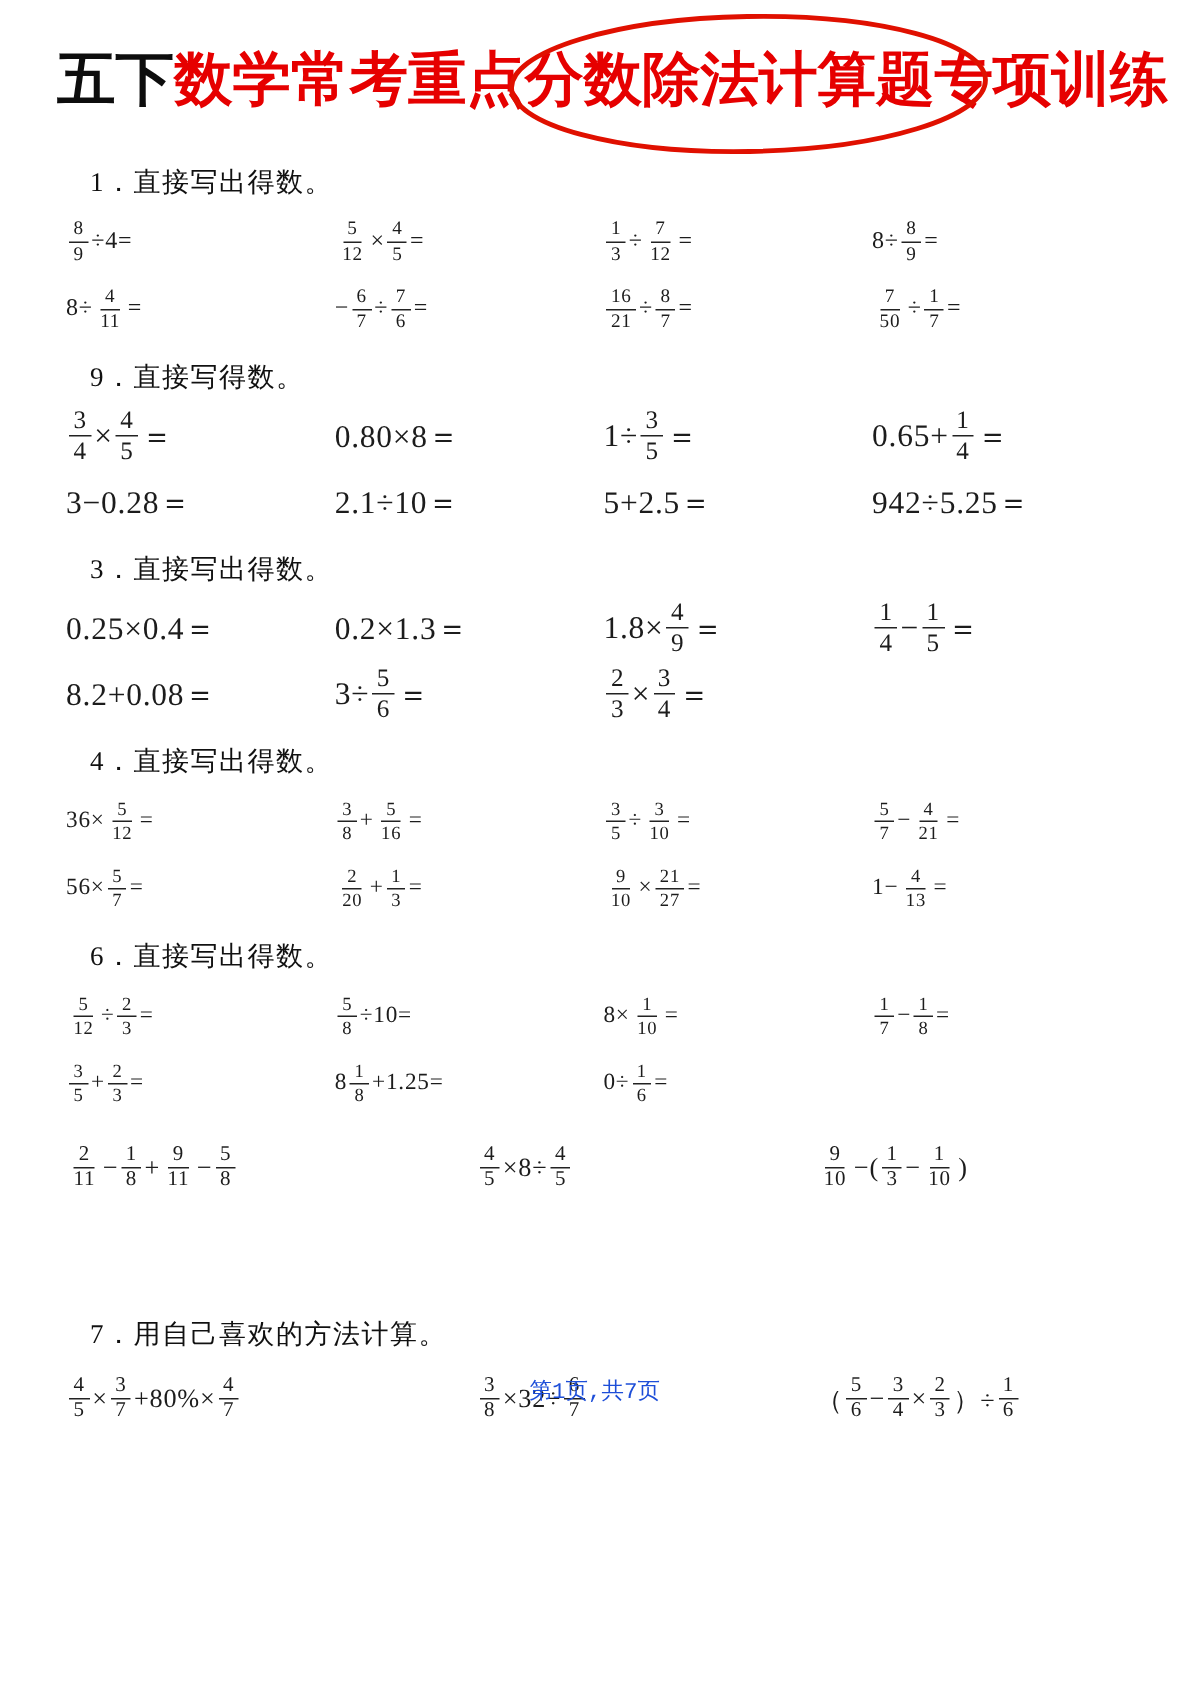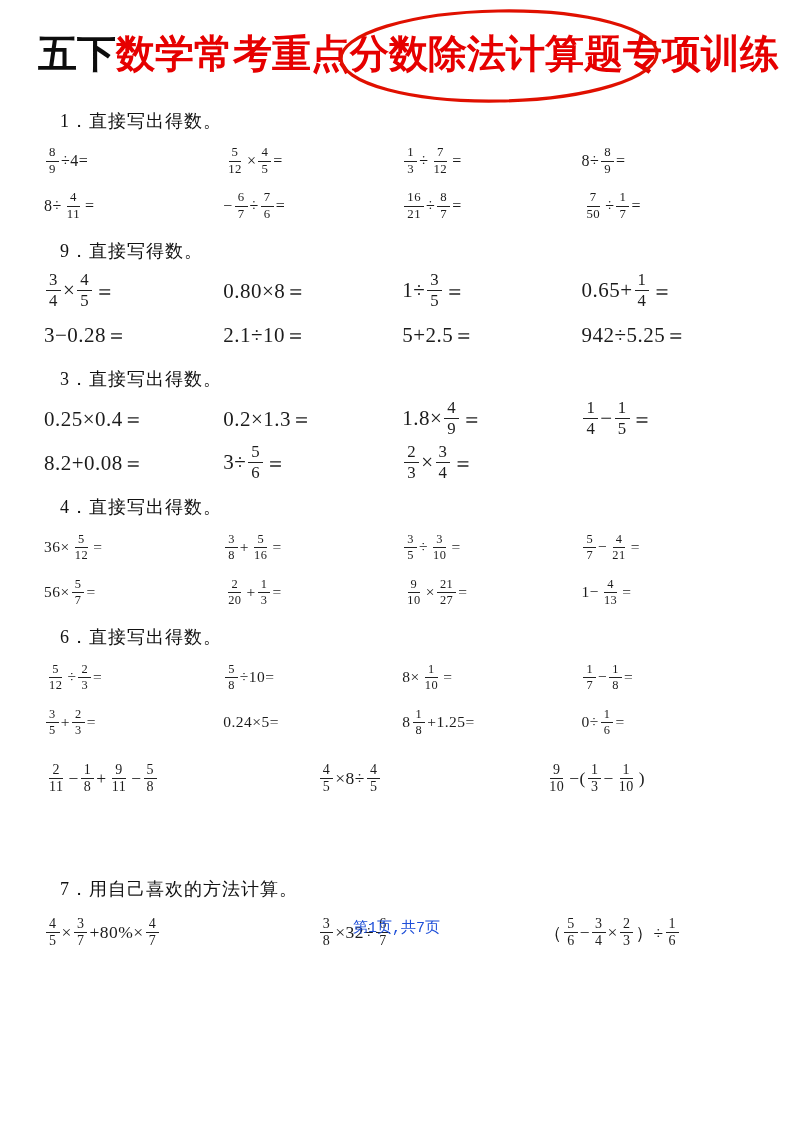--- a/index.html
+++ b/index.html
@@ -243,21 +243,20 @@
               <span class="num">1</span>
               <span class="den">8</span>
             </span>=</div>
           <div class="problem"><span class="frac">
               <span class="num">3</span>
               <span class="den">5</span>
             </span>+<span class="frac">
               <span class="num">2</span>
               <span class="den">3</span>
             </span>=</div>
-          <div class="problem">0.24×5=</div>
           <div class="problem">8<span class="frac">
               <span class="num">1</span>
               <span class="den">8</span>
             </span>+1.25=</div>
           <div class="problem">0÷<span class="frac">
               <span class="num">1</span>
               <span class="den">6</span>
             </span>=</div>
         </div>
       </section>

